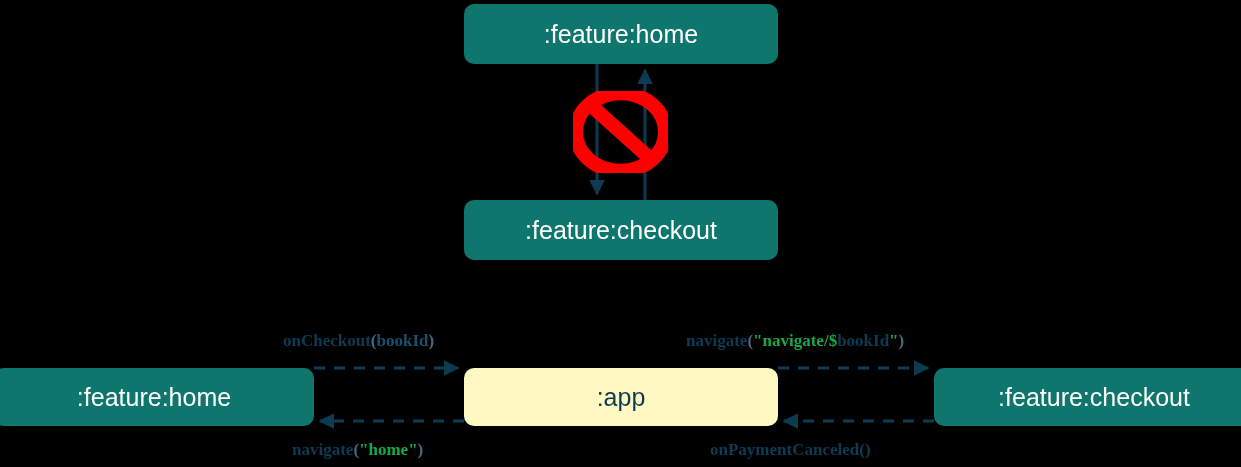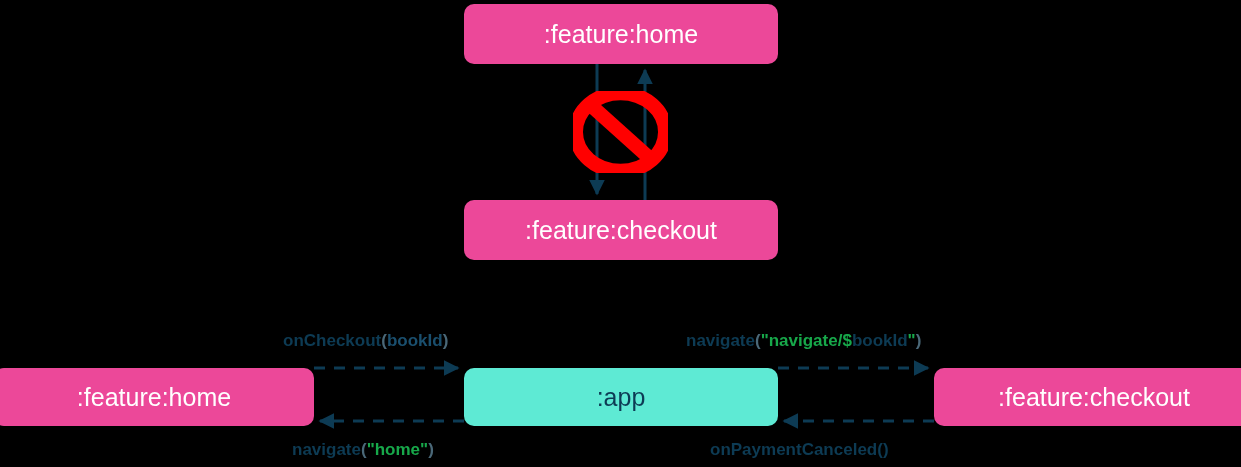--- a/index.html
+++ b/index.html
@@ -29,25 +29,25 @@
     display: flex;
     align-items: center;
     justify-content: center;
     box-sizing: border-box;
     font-family: "Liberation Sans", sans-serif;
     font-size: 25px;
     letter-spacing: 0px;
     white-space: nowrap;
   }
   .node-feature {
-    background: #ec4899;
+    background: #0f766e;
     color: #ffffff;
   }
   .node-app {
-    background: #5eead4;
+    background: #fef9c3;
     color: #0d3b54;
   }
 
   
   #node-top-home      { left: 464px; top: 4px;   width: 314px; height: 60px; }
   #node-top-checkout  { left: 464px; top: 200px; width: 314px; height: 60px; }
 
   
   #node-bot-home      { left: -6px;  top: 368px; width: 320px; height: 58px; }
   #node-bot-app       { left: 464px; top: 368px; width: 314px; height: 58px; }
@@ -58,21 +58,21 @@
     position: absolute;
     left: 573px;
     top: 91px;
     width: 95px;
     height: 82px;
   }
 
   
   .edge-label {
     position: absolute;
-    font-family: Liberation Sans, sans-serif;
+    font-family: Liberation Serif, serif;
     font-size: 17px;
     font-weight: bold;
     white-space: nowrap;
     letter-spacing: 0px;
   }
   .tok-fn    { color: #0d3b54; }
   .tok-param { color: #1a4f6e; }
   .tok-punct { color: #4a6878; }
   .tok-str   { color: #17a84a; }
 

